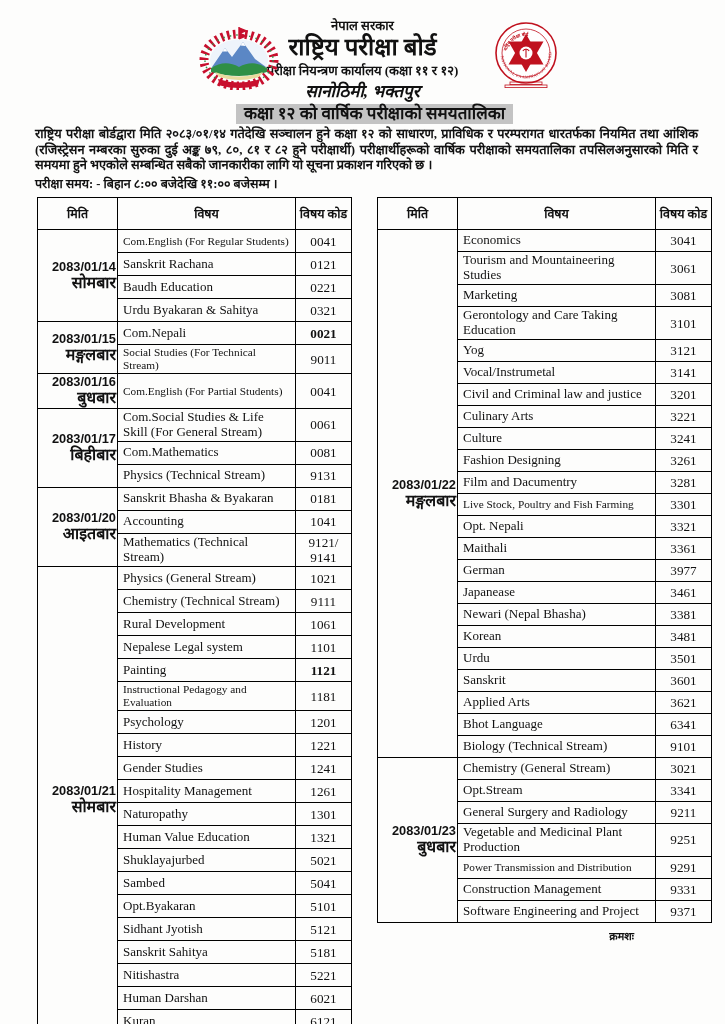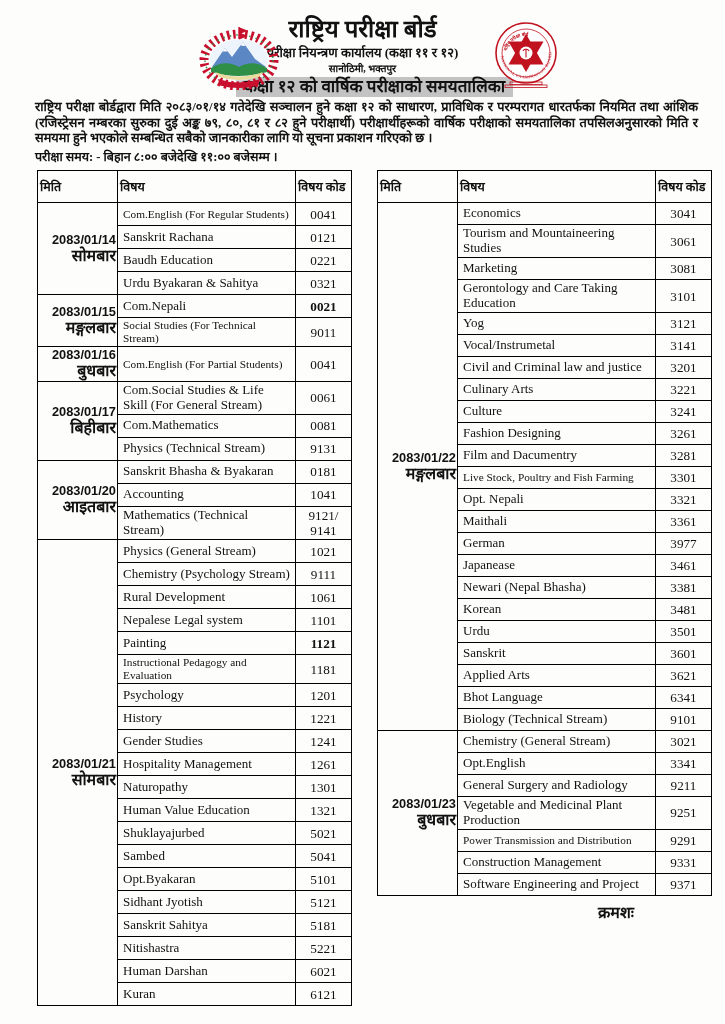--- a/index.html
+++ b/index.html
@@ -9,58 +9,58 @@
     position:relative; overflow:hidden;
     font-family:"Liberation Serif","DejaVu Sans",serif; color:var(--text-black,#111);
   }
   
   .hdr { position:relative; padding-top:16px; text-align:center; }
   .logo-left { position:absolute; left:198px; top:24px; width:82px; height:66px; }
   .logo-right{ position:absolute; left:487px; top:20px; width:78px; height:70px; }
   .gov-line   { font-weight:bold; font-size:13px; }
   .board-line { font-weight:bold; font-size:24px; line-height:1.12; }
   .office-line{ font-weight:bold; font-size:13px; }
-  .loc-line   { font-weight:bold; font-size:10px; }
+  .loc-line   { font-weight:bold; font-size:17px;font-style:italic; }
   .title-line { margin-top:2px; }
   .title-line span {
     display:inline-block; background:var(--highlight-gray,#c3c3c3);
     font-weight:bold; font-size:17px; padding:0 8px; line-height:1.2;margin-left:24px;
   }
   
   .para {
     width:663px; margin:3px 8px 0 35px; font-size:12.8px; line-height:1.2;
     text-align:justify; font-weight:bold;
   }
   .para .b { font-weight:bold; }
   .exam-time { margin:2px 0 0 35px; font-weight:bold; font-size:12.5px; }
   
   .tables { display:flex; align-items:flex-start; margin:5px 12px 0 37px; gap:25px; }
   table.sched { border-collapse:collapse; table-layout:fixed; }
   .sched th, .sched td { border:1px solid #000; vertical-align:middle; }
   .sched th {
-    font-weight:bold; font-size:12.5px; padding:1px 2px; text-align:left; height:32px;
+    font-weight:bold; font-size:12.5px; padding:1px 2px; text-align:center; height:32px;
   }
   .sched-left  .h-subject { width:178px; }
   .sched-right .h-subject { width:198px; }
   .h-date { width:80px; }
   .h-code { width:56px; }
   .date-cell { text-align:right; padding:1px; }
   .date-cell .date {
     font-family:"Liberation Sans","DejaVu Sans",sans-serif;
     font-weight:bold; font-size:12.8px; line-height:1.1;
   }
   .date-cell .day { font-weight:bold; font-size:16px; line-height:1.1; }
   .subject-cell { font-size:13px; padding:1px 5px; line-height:1.15; }
   .subject-cell.sm { font-size:11.3px; }
   .code-cell { text-align:center; font-size:13.2px; padding:1px 2px; line-height:1.15; }
   .code-cell.bold { font-weight:bold; }
   .sched-left  tbody td { height:23px; }
   .sched-right tbody td { height:22px; }
   .right-col { display:flex; flex-direction:column; }
-  .continued { margin-top:5px; text-align:right; padding-right:78px; font-weight:bold; font-size:16px; }
+  .continued { margin-top:5px; text-align:right; padding-right:78px; font-weight:bold; font-size:11px; }
   .seal-arc-text { font-size:4.6px; fill:var(--seal-red,#c0121f); font-weight:bold; }
   .seal-arc-text-en { font-size:4.2px; fill:var(--seal-red,#c0121f); letter-spacing:.4px; }
 </style>
 </head>
 <body>
 
 <div class="page">
 
   <div class="hdr">
     <svg class="logo-left" viewBox="0 0 82 66" aria-hidden="true">
@@ -86,20 +86,21 @@
       <rect x="23" y="62" width="32" height="2.6" fill="none" stroke="#c0121f" stroke-width="0.8"></rect>
       <rect x="18" y="65" width="42" height="2.6" fill="none" stroke="#c0121f" stroke-width="0.8"></rect>
       <path d="M39 14 L56.5 44.5 L21.5 44.5 Z" fill="#c0121f"></path>
       <path d="M39 52 L21.5 21.5 L56.5 21.5 Z" fill="#c0121f"></path>
       <circle cx="39" cy="33" r="6.5" fill="#ffffff"></circle>
       <path d="M39 28.5 v9 M35.8 31 q3.2 -4 6.4 0" stroke="#c0121f" stroke-width="1.1" fill="none"></path>
       <text class="seal-arc-text"><textPath href="#sealTopArc" startOffset="8%">राष्ट्रिय परीक्षा बोर्ड</textPath></text>
       <text class="seal-arc-text-en"><textPath href="#sealBotArc" startOffset="4%">NATIONAL EXAMINATION BOARD</textPath></text>
     </svg>
 
+    <div class="gov-line">नेपाल सरकार</div>
     <div class="board-line">राष्ट्रिय परीक्षा बोर्ड</div>
     <div class="office-line">परीक्षा नियन्त्रण कार्यालय (कक्षा ११ र १२)</div>
     <div class="loc-line">सानोठिमी, भक्तपुर</div>
     <div class="title-line">
       <span>कक्षा १२ को वार्षिक परीक्षाको समयतालिका</span>
     </div>
   </div>
 
   <p class="para"><span>राष्ट्रिय परीक्षा बोर्डद्वारा मिति २०८३/०१/१४ गतेदेखि सञ्चालन हुने कक्षा १२ को </span><span class="b">साधारण, प्राविधिक र परम्परागत धारतर्फ</span><span>का नियमित तथा आंशिक (रजिस्ट्रेसन नम्बरका सुरुका दुई अङ्क ७९, ८०, ८१ र ८२ हुने परीक्षार्थी) परीक्षार्थीहरूको वार्षिक परीक्षाको समयतालिका तपसिलअनुसारको मिति र समयमा हुने भएकोले सम्बन्धित सबैको जानकारीका लागि यो सूचना प्रकाशन गरिएको छ ।</span></p>
   <div class="exam-time">परीक्षा समय: - बिहान ८:०० बजेदेखि ११:०० बजेसम्म ।</div>
@@ -188,21 +189,21 @@
           </tr>
           <tr>
             <td class="date-cell" rowspan="20">
               <div class="date">2083/01/21</div>
               <div class="day">सोमबार</div>
             </td>
             <td class="subject-cell">Physics (General Stream)</td>
             <td class="code-cell">1021</td>
           </tr>
           <tr>
-            <td class="subject-cell">Chemistry (Psychology Stream)</td>
+            <td class="subject-cell">Chemistry (Technical Stream)</td>
             <td class="code-cell">9111</td>
           </tr>
           <tr>
             <td class="subject-cell">Rural Development</td>
             <td class="code-cell">1061</td>
           </tr>
           <tr>
             <td class="subject-cell">Nepalese Legal system</td>
             <td class="code-cell">1101</td>
           </tr>
@@ -380,21 +381,21 @@
             </tr>
             <tr>
               <td class="date-cell" rowspan="7">
                 <div class="date">2083/01/23</div>
                 <div class="day">बुधबार</div>
               </td>
               <td class="subject-cell">Chemistry (General Stream)</td>
               <td class="code-cell">3021</td>
             </tr>
             <tr>
-              <td class="subject-cell">Opt.English</td>
+              <td class="subject-cell">Opt.Stream</td>
               <td class="code-cell">3341</td>
             </tr>
             <tr>
               <td class="subject-cell">General Surgery and Radiology</td>
               <td class="code-cell">9211</td>
             </tr>
             <tr>
               <td class="subject-cell">Vegetable and Medicinal Plant Production</td>
               <td class="code-cell">9251</td>
             </tr>

